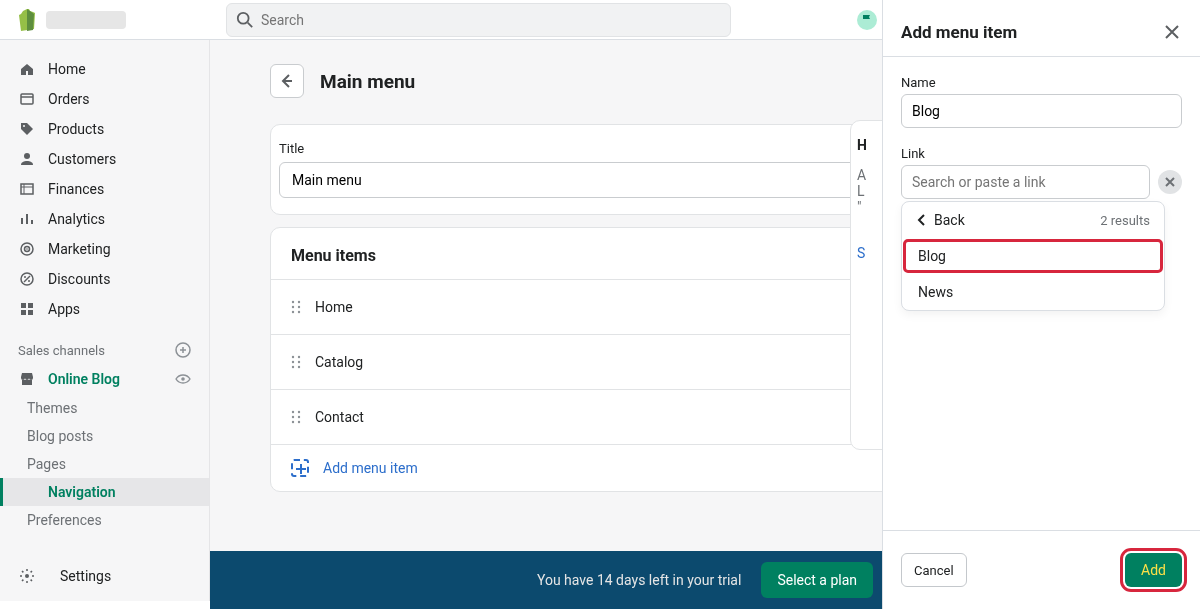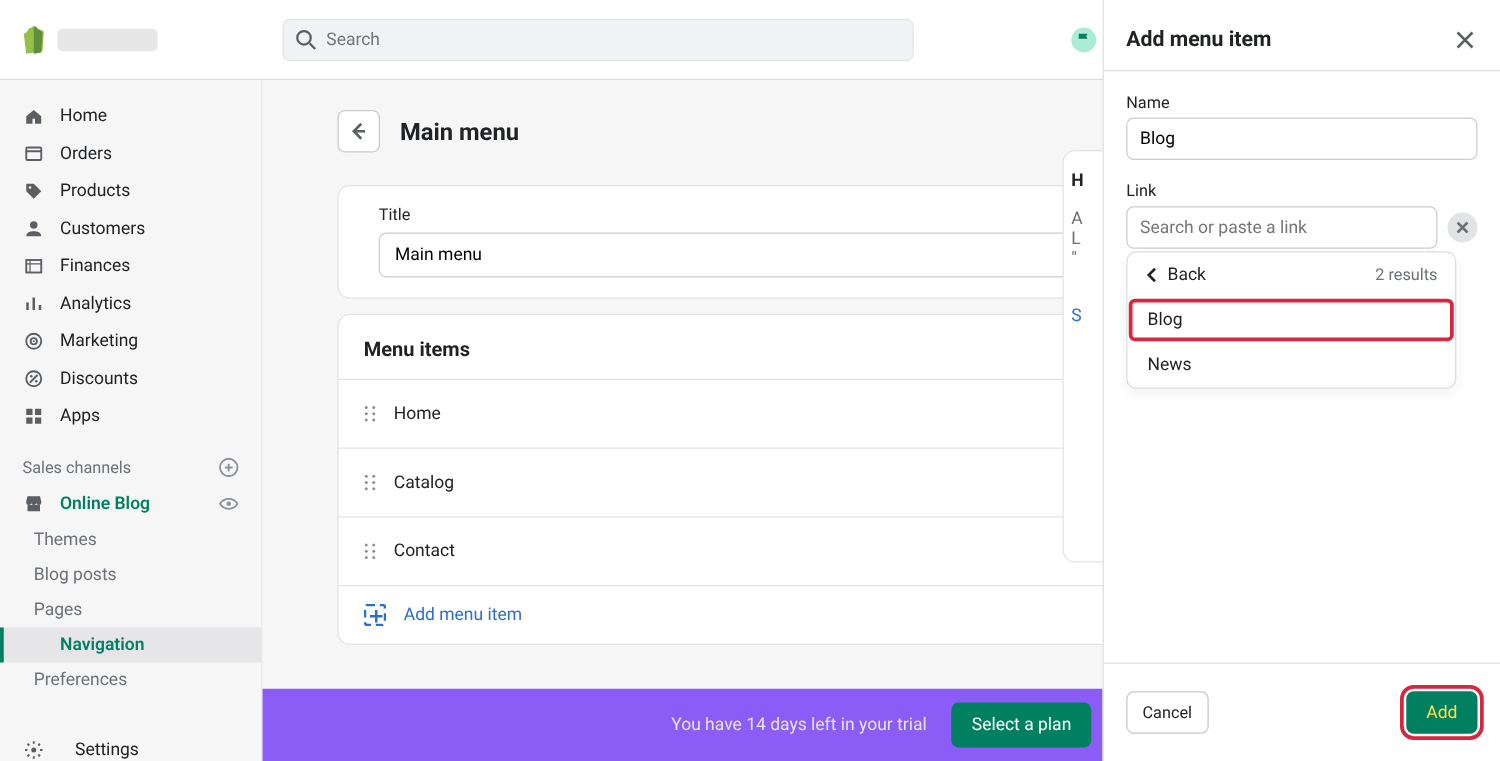--- a/index.html
+++ b/index.html
@@ -10,21 +10,21 @@
     --green:#008060;
     --link:#2c6ecb;
     --panel:#f6f6f7;
     --white:#fff;
   }
   *{box-sizing:border-box;font-family:-apple-system,BlinkMacSystemFont,"Segoe UI",Roboto,Helvetica,Arial,sans-serif;}
   body{margin:0;background:var(--white);color:var(--text);font-size:14px;width:1200px;height:609px;overflow:hidden;position:relative;}
   svg{display:block;}
 
   
-  .topbar{display:flex;align-items:center;height:64px;border-bottom:1px solid var(--border);padding:0 16px;gap:16px;}
+  .topbar{display:flex;align-items:center;height:40px;border-bottom:1px solid var(--border);padding:0 16px;gap:16px;}
   .logo-area{width:calc(var(--sidebar-w) - 16px);display:flex;align-items:center;gap:8px;}
   .logo-grey{background:#e6e6e6;border-radius:4px;width:80px;height:18px;}
   .search-wrap{flex:0 0 505px;position:relative;}
   .search-wrap input{width:100%;height:34px;border:1px solid #e1e3e5;border-radius:6px;background:#f1f2f3;padding:0 12px 0 34px;font-size:14px;color:var(--text);}
   .search-wrap .sicon{position:absolute;left:10px;top:8px;color:#5c5f62;}
   .spacer{flex:1;}
   .setup{display:flex;align-items:center;gap:8px;color:var(--muted);}
   .flag-badge{width:20px;height:20px;border-radius:10px;background:#acecd5;display:flex;align-items:center;justify-content:center;color:var(--green);}
   .user-chip{display:flex;align-items:center;gap:10px;margin-left:18px;}
   .avatar{width:28px;height:28px;border-radius:14px;background:#f6c2c2;color:#8a3d3d;font-size:12px;font-weight:600;display:flex;align-items:center;justify-content:center;}
@@ -41,38 +41,38 @@
   .nav-section{display:flex;align-items:center;justify-content:space-between;padding:18px 18px 6px;color:var(--muted);font-size:13px;gap:44px;}
   .nav-section .plus{color:#8c9196;cursor:pointer;}
   .nav-item.channel .eye{margin-left:auto;color:#8c9196;}
   .settings{position:absolute;bottom:10px;left:0;right:0;gap:24px;}
 
   
   .main{flex:1;background:var(--panel);overflow:auto;position:relative;}
   .page-header{display:flex;align-items:center;gap:16px;padding:24px 60px 14px;}
   .back-btn{width:34px;height:34px;border:1px solid #c9cccf;border-radius:6px;background:var(--white);display:flex;align-items:center;justify-content:center;cursor:pointer;}
   .page-title{font-size:19px;font-weight:700;}
-  .card{background:var(--white);border:1px solid #e1e3e5;border-radius:10px;margin:12px 60px;padding:16px 32px;}
+  .card{background:var(--white);border:1px solid #e1e3e5;border-radius:10px;margin:12px 60px;padding:16px 8px;}
   .card .label{font-size:13px;margin-bottom:6px;color:var(--text);}
   .card input.title-input{width:100%;height:36px;border:1px solid #c9cccf;border-radius:6px;padding:0 12px;font-size:14px;}
   .menu-card{padding:0;}
   .menu-card h3{margin:0;padding:18px 20px 14px;font-size:16px;font-weight:700;}
   .menu-row{display:flex;align-items:center;padding:12px 20px;border-top:1px solid #e1e3e5;}
   .drag{color:#8c9196;margin-right:14px;cursor:grab;}
   .menu-row .name{flex:1;}
   .btn{height:30px;border:1px solid #c4c8cc;background:var(--white);border-radius:6px;padding:0 12px;font-size:13px;cursor:pointer;color:var(--text);}
   .btn + .btn{margin-left:6px;}
   .add-row{display:flex;align-items:center;gap:14px;padding:14px 20px;border-top:1px solid #e1e3e5;color:var(--link);cursor:pointer;}
   .add-row .dashed{width:18px;height:18px;border:2px dashed var(--link);border-radius:3px;position:relative;}
   .add-row .dashed::before,.add-row .dashed::after{content:"";position:absolute;background:var(--link);}
   .add-row .dashed::before{left:7px;top:3px;width:2px;height:10px;}
   .add-row .dashed::after{top:7px;left:3px;height:2px;width:10px;}
 
   
-  .trial{position:absolute;left:var(--sidebar-w);right:0;bottom:0;height:58px;background:#8b5cf6;display:flex;align-items:center;justify-content:center;gap:20px;color:#e5e5e5;}
+  .trial{position:absolute;left:var(--sidebar-w);right:0;bottom:0;height:58px;background:#0c4a6e;display:flex;align-items:center;justify-content:center;gap:20px;color:#e5e5e5;}
   .trial button{background:var(--green);color:#fff;border:none;border-radius:6px;height:36px;padding:0 16px;font-size:14px;cursor:pointer;}
 
   
   .over{position:absolute;top:0;right:0;width:318px;height:100%;background:var(--white);border-left:1px solid var(--border);display:flex;flex-direction:column;}
   .over-head{display:flex;align-items:center;justify-content:space-between;padding:22px 18px 14px;border-bottom:1px solid var(--border);}
   .over-head h2{margin:0;font-size:17px;font-weight:700;}
   .close-x{cursor:pointer;color:#5c5f62;}
   .over-body{padding:14px 18px;flex:1;position:relative;}
   .over-body .flabel{font-size:13px;margin:4px 0 4px;color:var(--text);}
   .over-body input[type=text]{width:100%;height:34px;border:1px solid #c9cccf;border-radius:6px;padding:0 10px;font-size:14px;}

